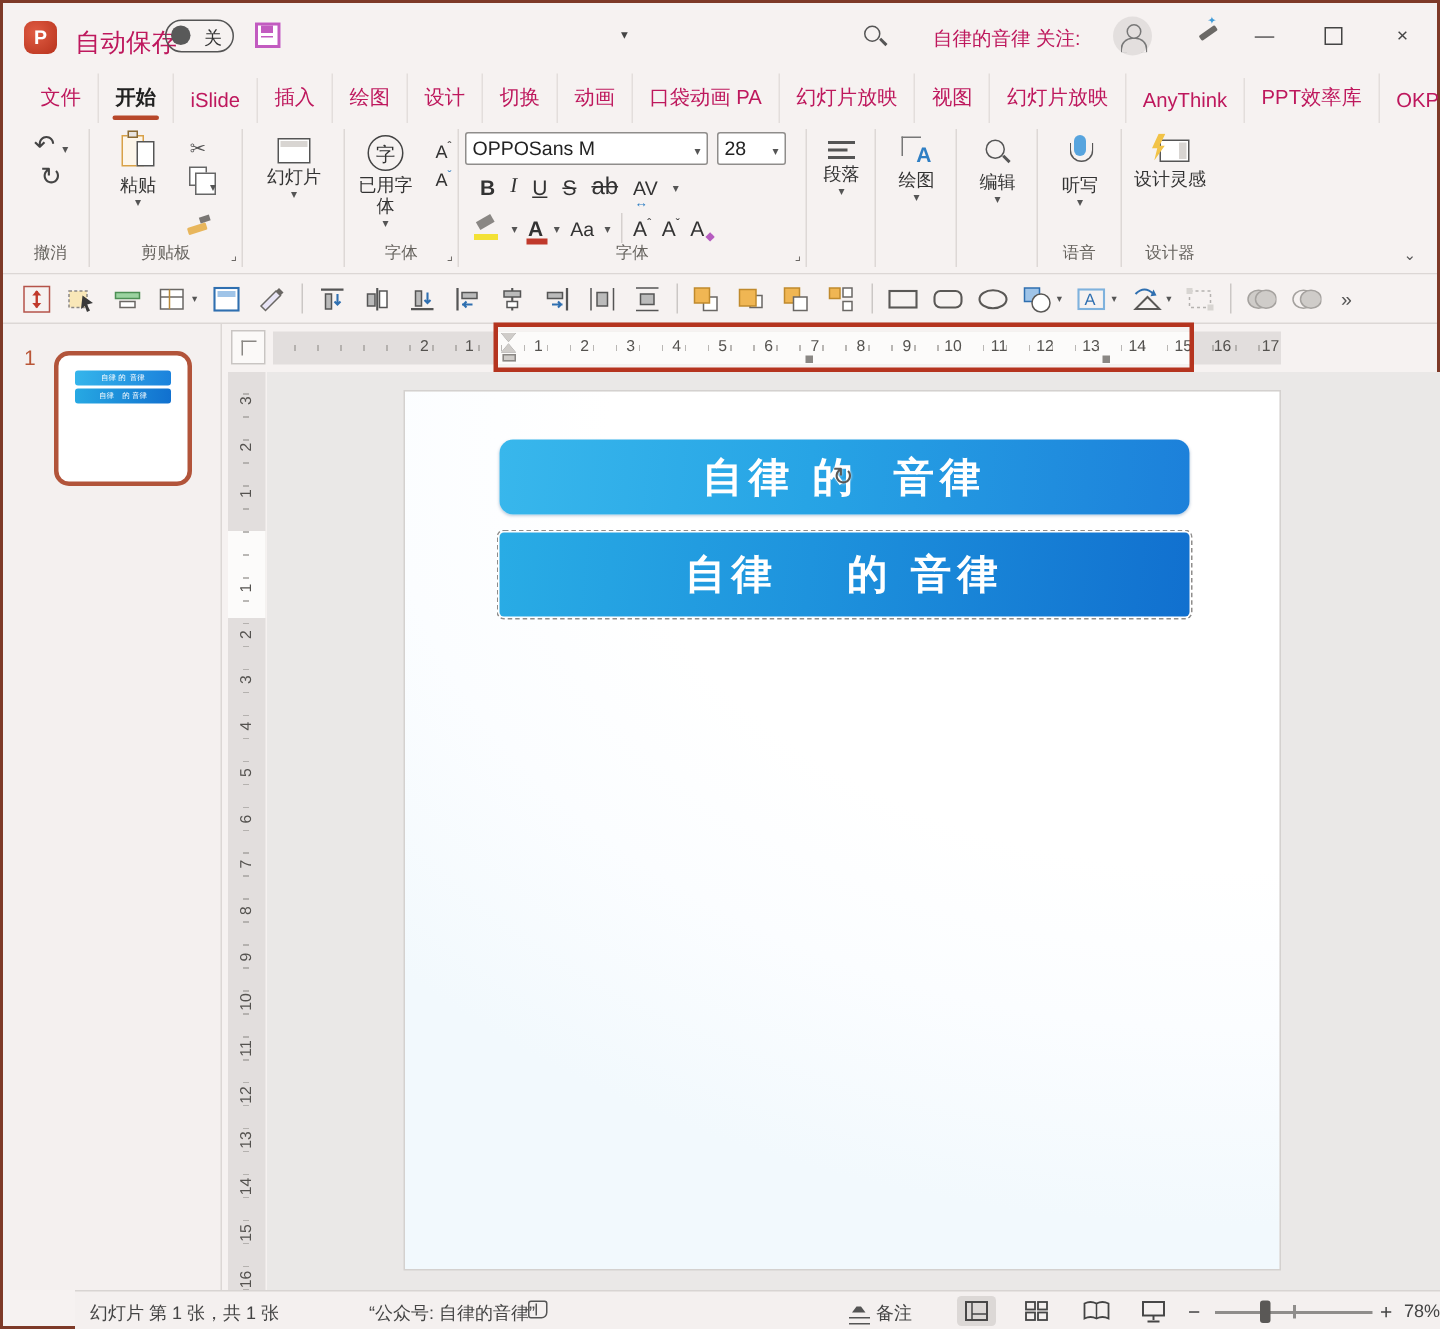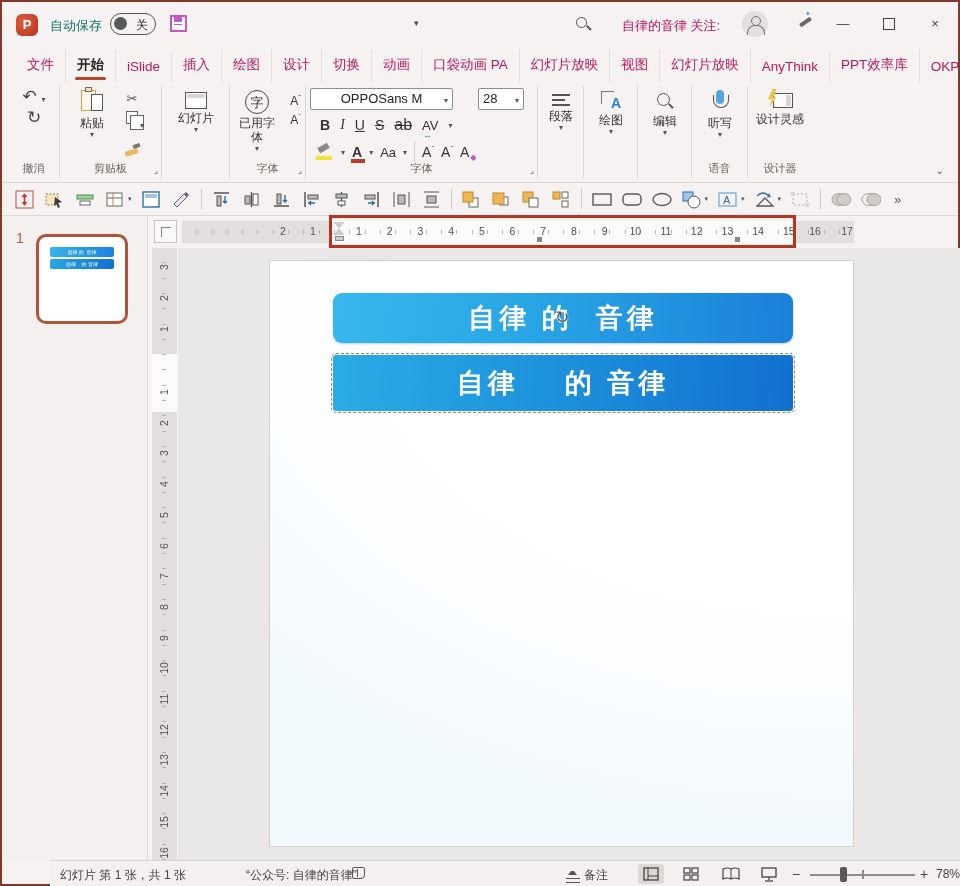--- a/index.html
+++ b/index.html
@@ -3,21 +3,21 @@
 <meta charset="utf-8">
 <style>
   * { margin:0; padding:0; box-sizing:border-box; }
   html,body { width:960px; height:886px; font-family:"Liberation Sans",sans-serif; background:#f6f2f1; overflow:hidden; }
   .window { position:absolute; inset:0; width:960px; height:886px; border:2px solid #7e3a28; background:#f6f2f1; }
   .abs { position:absolute; }
 
   
   .titlebar { position:absolute; left:0; top:0; width:956px; height:46px; background:#f6f2f1; }
   .ppt-icon { position:absolute; left:14px; top:12px; width:22px; height:22px; border-radius:6px; background:radial-gradient(circle at 35% 35%, #e05c43, #b7321c); color:#fff; font-weight:bold; font-size:13px; text-align:center; line-height:22px; }
-  .autosave-label { position:absolute; left:48px; top:15px; font-size:13px; color:#0f766e; }
+  .autosave-label { position:absolute; left:48px; top:15px; font-size:17px; color:#be185d; }
   .toggle { position:absolute; left:108px; top:11px; width:46px; height:22px; border:1.5px solid #555; border-radius:12px; }
   .toggle .knob { position:absolute; left:3px; top:3px; width:13px; height:13px; background:#595959; border-radius:50%; }
   .toggle .state { position:absolute; right:7px; top:3px; font-size:12px; color:#333; }
   .save-icon { position:absolute; left:168px; top:13px; width:17px; height:17px; border:2.5px solid #c25bc0; background:#fff; }
   .save-icon::before { content:""; position:absolute; left:2px; top:0; width:8px; height:5px; background:#c25bc0; }
   .save-icon::after { content:""; position:absolute; left:2px; bottom:1px; width:8px; height:4px; border-top:1.5px solid #c25bc0; }
   .doc-title { position:absolute; left:212px; top:15px; font-size:13px; color:#222; max-width:230px; white-space:nowrap; }
   .title-caret { position:absolute; left:412px; top:16px; font-size:9px; color:#444; }
   .search-icon { position:absolute; width:11px; height:11px; border:1.6px solid #555; border-radius:50%; }
   .search-icon::after { content:""; position:absolute; left:9px; top:9px; width:6px; height:1.6px; background:#555; transform:rotate(45deg); }
@@ -252,21 +252,21 @@
       </div>
       <div class="az-col">
         <div><span>A</span><sup>ˆ</sup></div>
         <div><span>A</span><sup class="sup-b">ˇ</sup></div>
       </div>
       <div class="glabel">字体</div>
       <div class="launcher">⌟</div>
     </div>
 
     <div class="rgroup" style="left:304px; width:232px;">
-      <div class="combo" style="left:4px; top:2px; width:143px;text-align:center;">
+      <div class="combo" style="left:4px; top:2px; width:162px;">
         <span>OPPOSans M</span><span class="caret">▾</span>
       </div>
       <div class="combo" style="left:172px; top:2px; width:46px;">
         <span>28</span><span class="caret">▾</span>
       </div>
       <div class="fmt-row" style="left:14px; top:30px;">
         <span class="fmt-b">B</span>
         <span class="fmt-i">I</span>
         <span class="fmt-u">U</span>
         <span class="fmt-s">S</span>

